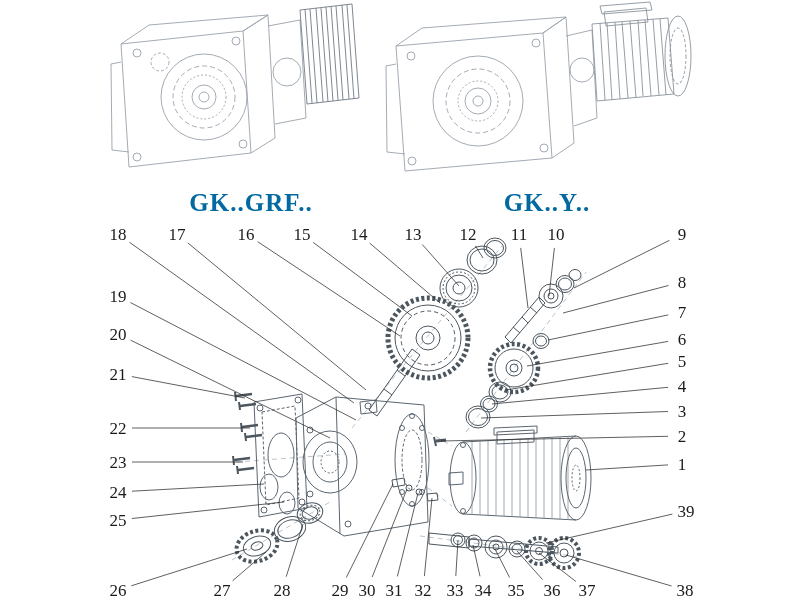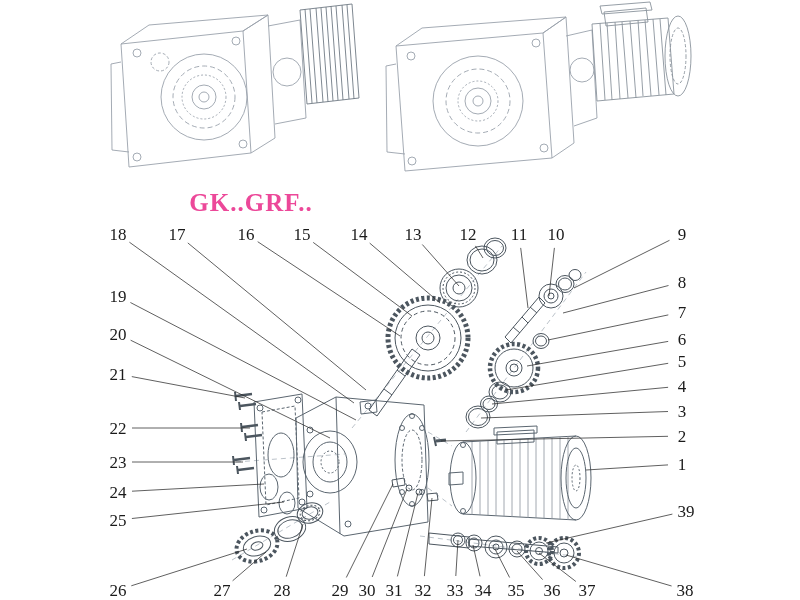--- a/index.html
+++ b/index.html
@@ -1,19 +1,19 @@
 <!DOCTYPE html>
 <html><head>
 <meta charset="utf-8">
 <style>
   html,body{margin:0;padding:0;background:#ffffff;}
   .page{position:relative;width:800px;height:600px;background:#ffffff;overflow:hidden;
         font-family:"Liberation Serif",serif;}
   .model-title{position:absolute;top:189px;font-weight:bold;font-size:25px;letter-spacing:1px;
-        color:#ec4899;text-align:center;width:170px;}
+        color:#0369a1;text-align:center;width:170px;}
   #title-left{left:166px;}
   #title-right{left:462px;}
   svg{position:absolute;left:0;top:0;}
   text.callout{font-family:"Liberation Serif",serif;font-size:17px;fill:#1a1a1a;}
 </style>
 </head>
 <body>
 
 <div class="page">
 
@@ -334,13 +334,14 @@
         <line x1="542.6" y1="579.6" x2="517" y2="551" stroke="#2b2b2b" stroke-width="0.75"></line>
         <text x="552" y="590" text-anchor="middle" dominant-baseline="central" class="callout">36</text>
         <line x1="575.9" y1="581.5" x2="539" y2="553" stroke="#2b2b2b" stroke-width="0.75"></line>
         <text x="587" y="590" text-anchor="middle" dominant-baseline="central" class="callout">37</text>
         <line x1="671.6" y1="586.0" x2="566" y2="555" stroke="#2b2b2b" stroke-width="0.75"></line>
         <text x="685" y="590" text-anchor="middle" dominant-baseline="central" class="callout">38</text>
       </g>
   </svg>
 
   <div class="model-title" id="title-left">GK..GRF..</div>
+  <div class="model-title" id="title-right">GK..Y..</div>
 </div>
 
 </body></html>

